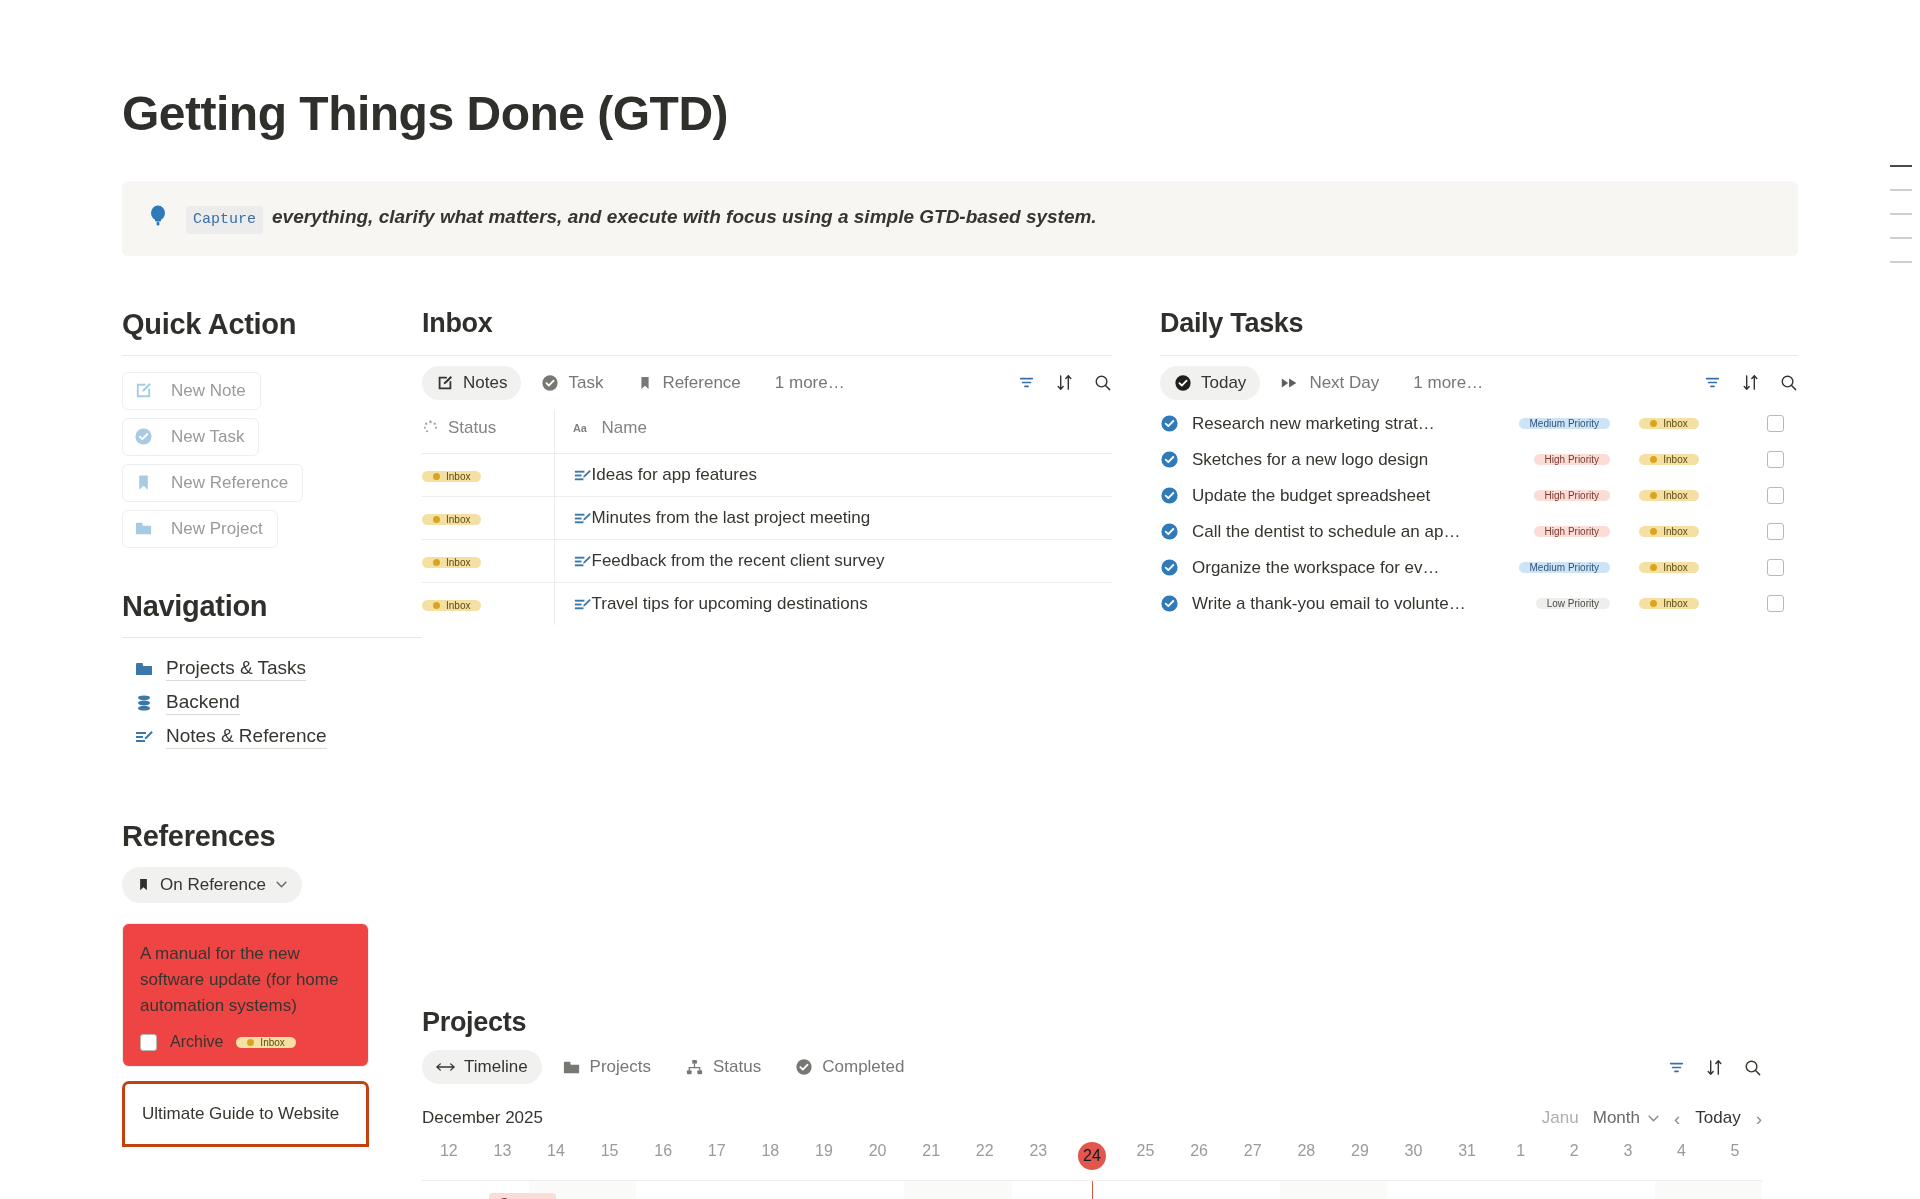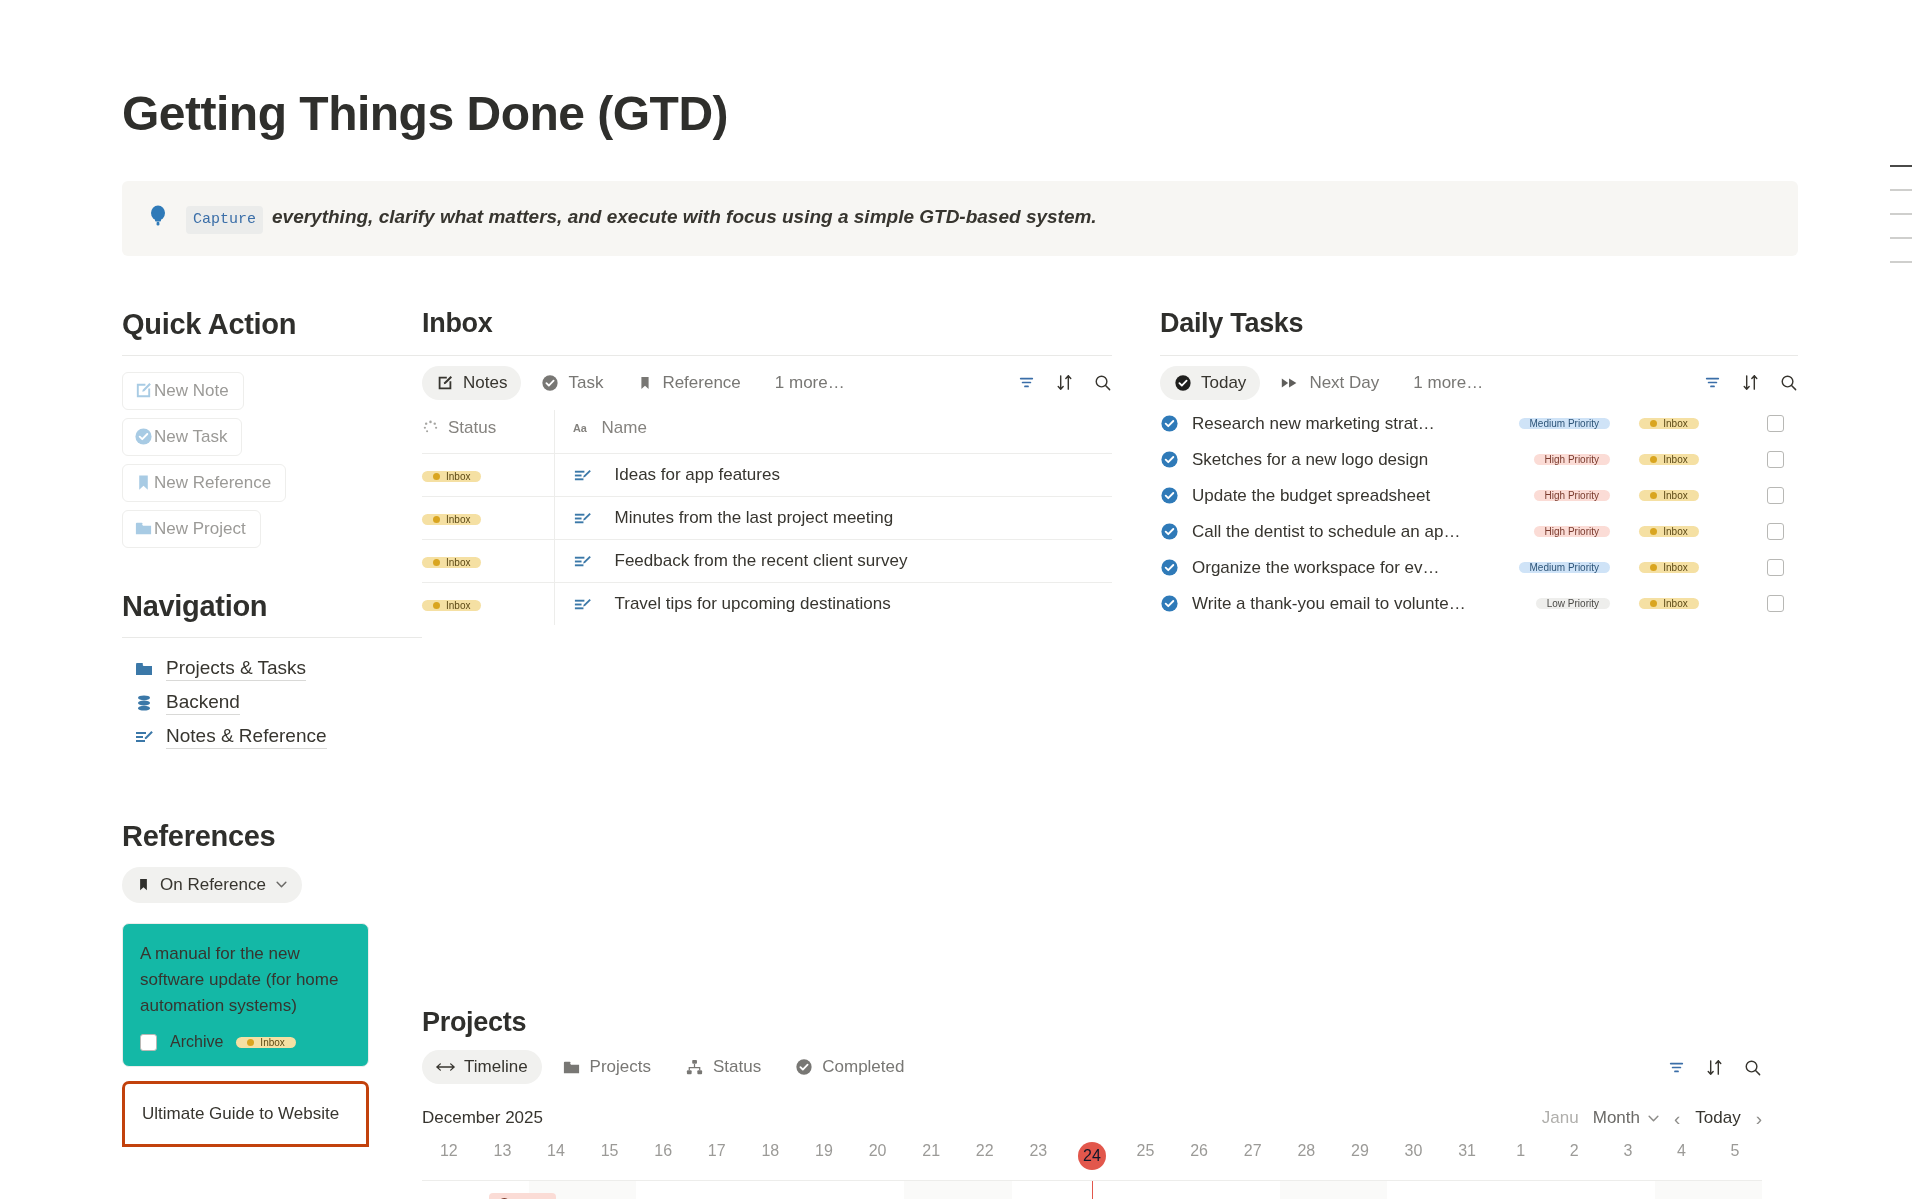--- a/index.html
+++ b/index.html
@@ -43,21 +43,21 @@
   .col-right { flex: 1; padding-left: 48px; }
 
   h2.sec {
     font-size: 29px; font-weight: 700; color: #2f2f2c; letter-spacing: -0.3px;
   }
   .hr { height: 1px; background: #e9e9e7; margin-top: 14px; }
 
   
   .qa-list { margin-top: 16px; }
   .qa-btn {
-    display: inline-flex; align-items: center; gap: 1px;
+    display: inline-flex; align-items: center; gap: 18px;
     border: 1px solid #eeeeec; border-radius: 6px;
     padding: 8px 14px 8px 11px; margin-bottom: 8px;
     font-size: 17px; color: #9b9a97; background: #fff; cursor: pointer;
   }
   .qa-row { display: block; }
 
   h2.sec.nav-h { margin-top: 34px; }
   .nav-list { margin-top: 14px; }
   .nav-item {
     display: flex; align-items: center; gap: 12px; padding: 5px 0 5px 12px;
@@ -66,21 +66,21 @@
   .nav-label { border-bottom: 1px solid #d9d9d7; padding-bottom: 1px; }
 
   h2.sec.ref-h { margin-top: 66px; }
   .ref-chip {
     margin-top: 14px; display: inline-flex; align-items: center; gap: 9px;
     background: #f1f1ef; border-radius: 20px; padding: 8px 14px;
     font-size: 17px; color: #37352f; cursor: pointer;
   }
   .ref-card {
     margin-top: 20px; border: 1px solid #ededeb; border-radius: 7px;
-    padding: 17px 17px 15px 17px; width: 247px; background: #14b8a6;
+    padding: 17px 17px 15px 17px; width: 247px; background: #ef4444;
   }
   .ref-card-title { font-size: 17px; line-height: 1.52; color: #37352f; }
   .ref-card-meta { margin-top: 15px; display: flex; align-items: center; gap: 13px; }
   .chk {
     width: 17px; height: 17px; border: 1.5px solid #b8b8b5; border-radius: 3px;
     background: #fff; display: inline-block; cursor: pointer;
   }
   .meta-label { font-size: 16px; color: #37352f; }
   .ref-card2 { margin-top: 14px; border: 3px solid #c2410c; border-top-left-radius: 7px;
     border-top-right-radius: 7px; padding: 17px; width: 247px; background:#fff; }
@@ -114,21 +114,21 @@
   
   .tbl { margin-top: 10px; width: 100%; border-collapse: collapse; }
   .tbl th {
     text-align:left; font-weight: 400; font-size: 17px; color:#85837f;
     padding: 8px 0 12px 0;
   }
   .th-in { display:inline-flex; align-items:center; gap:9px; }
   .tbl td { border-top:1px solid #ededeb; padding: 11px 0; font-size: 17px; }
   .tbl tr td:first-child { width: 132px; }
   .col-div { border-left: 1px solid #ededeb; padding-left: 18px !important; }
-  .name-cell { display:flex; align-items:center; gap: 23px; }
+  .name-cell { display:flex; align-items:center; gap: 0; }
 
   
   .task-row {
     display:flex; align-items:center; gap: 0; padding: 8px 0; font-size: 17px;
   }
   .task-name { display:flex; align-items:center; gap: 13px; width: 316px;
     overflow:hidden; white-space:nowrap; }
   .task-pri { width: 134px; display:flex; justify-content:flex-end; }
   .task-inbox { width: 118px; display:flex; justify-content:center; }
   .task-chk { width: 56px; display:flex; justify-content:flex-end; }

